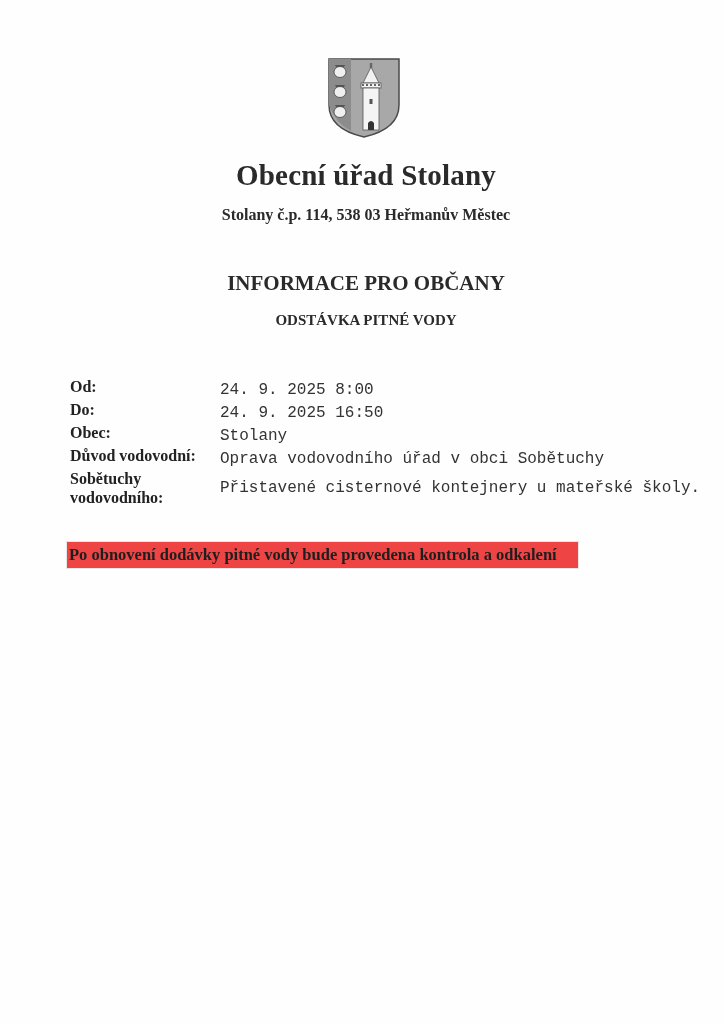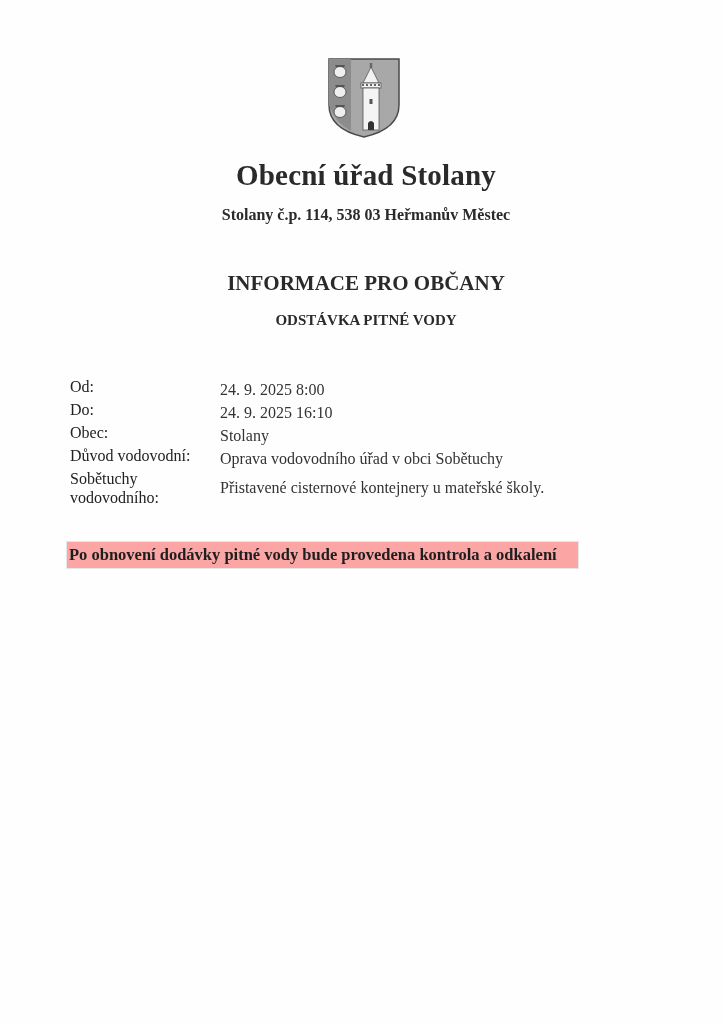--- a/index.html
+++ b/index.html
@@ -76,51 +76,51 @@
       height: 23px;
     }
     .info-row.tall {
       height: 42px;
     }
     .info-label {
       position: absolute;
       left: 0;
       top: 0;
       width: 145px;
-      font-weight: normal;
+      font-weight: bold;
       color: #222;
       line-height: 19px;
     }
     .info-value {
       position: absolute;
       left: 150px;
       top: 3px;
       white-space: nowrap;
       color: #333;
-      font-family: Liberation Serif, serif;
+      font-family: Liberation Mono, monospace;
       line-height: 20px;
     }
     .info-row.tall .info-value {
       top: 9px;
     }
     .note {
       position: absolute;
       left: 66px;
       top: 541px;
       font-size: 16.5px;
       font-weight: bold;
       color: #1e1e1e;
       line-height: 26px;
     }
     .note-line {
       display: inline-block;
       border: 1px solid #e6e6e6;
       padding: 0 4px 0 2px;
       margin-bottom: 0px;
-      background: #fca5a5;
+      background: #ef4444;
     }
     .note-line.first {
       width: 505px;
     }
   </style>
 </head>
 <body>
 
 <div class="page">
 
@@ -166,21 +166,21 @@
   <div class="doc-heading">INFORMACE PRO OBČANY</div>
   <div class="doc-subheading">ODSTÁVKA PITNÉ VODY</div>
 
   <div class="info-table">
     <div class="info-row">
       <div class="info-label">Od:</div>
       <div class="info-value">24. 9. 2025 8:00</div>
     </div>
     <div class="info-row">
       <div class="info-label">Do:</div>
-      <div class="info-value">24. 9. 2025 16:10</div>
+      <div class="info-value">24. 9. 2025 16:50</div>
     </div>
     <div class="info-row">
       <div class="info-label">Obec:</div>
       <div class="info-value">Stolany</div>
     </div>
     <div class="info-row">
       <div class="info-label">Důvod vodovodní:</div>
       <div class="info-value">Oprava vodovodního úřad v obci Sobětuchy</div>
     </div>
     <div class="info-row tall">

